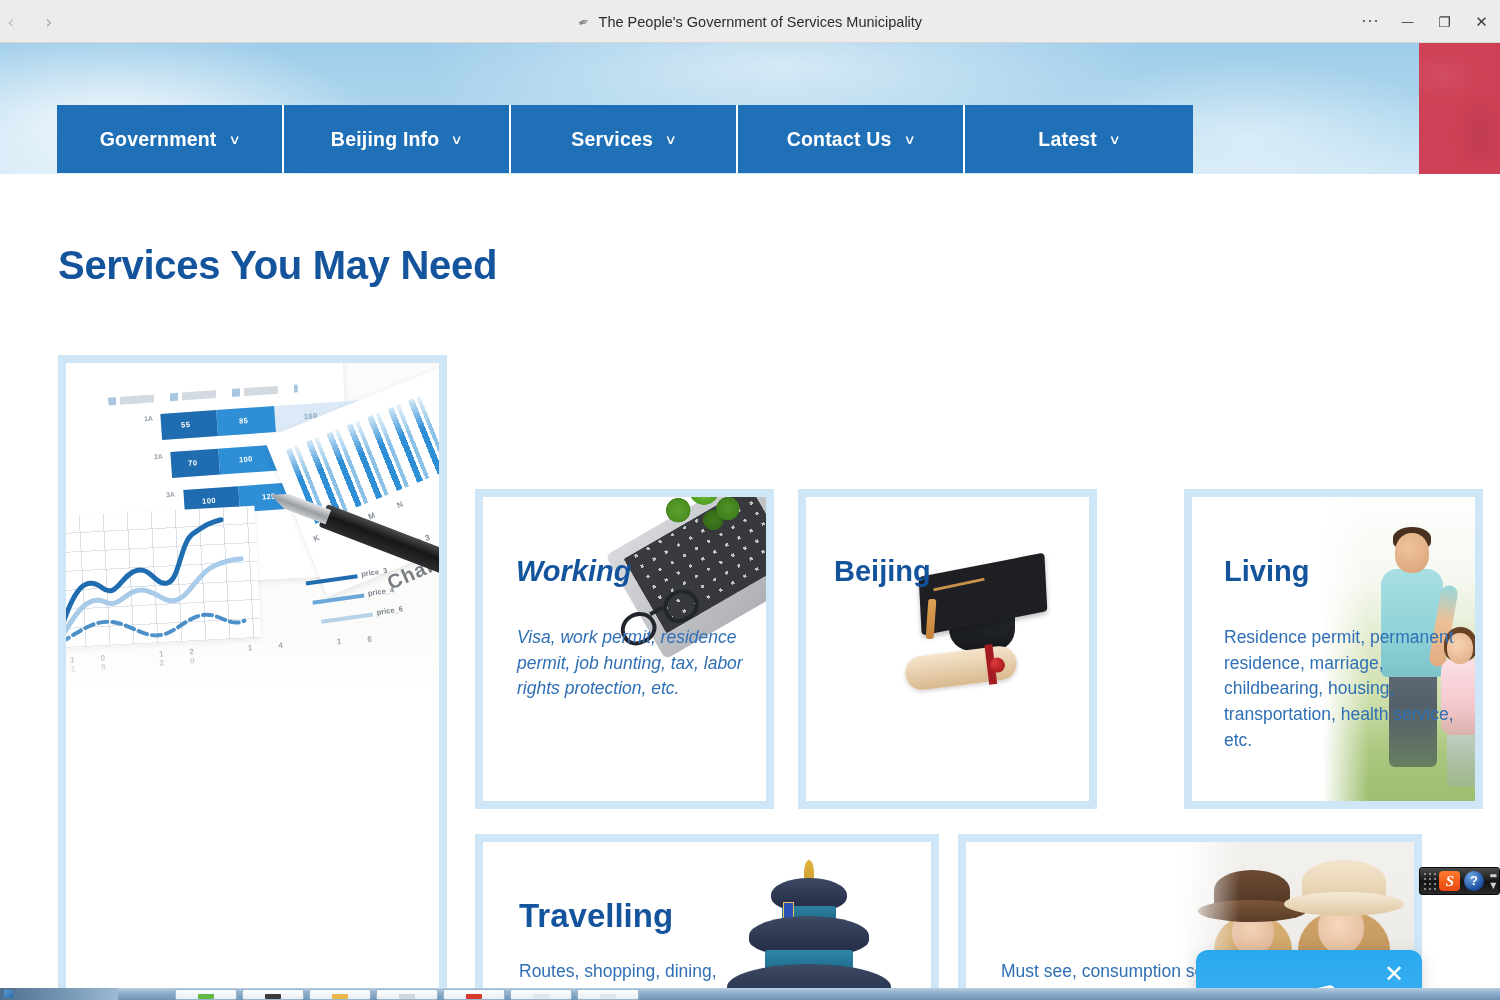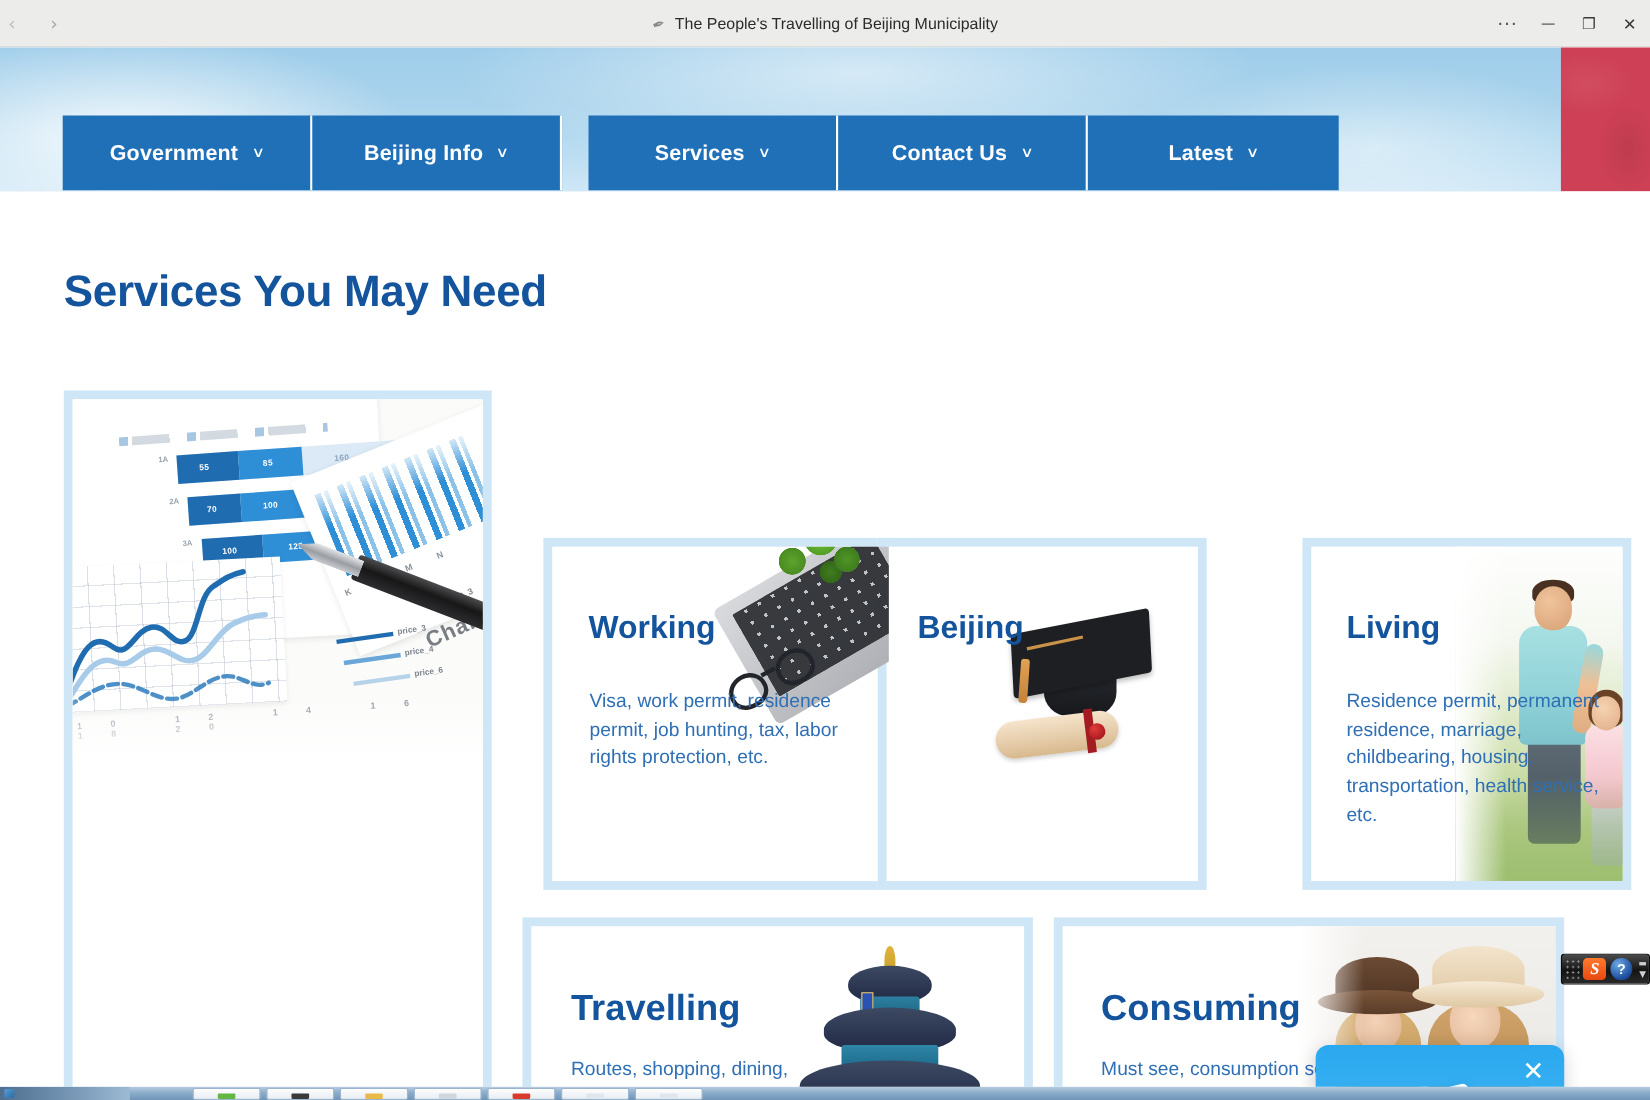--- a/index.html
+++ b/index.html
@@ -88,21 +88,21 @@
   .nav-item:last-child { border-right: none; }
   .nav-item .caret {
     display: inline-block; margin-left: 13px;
     font-size: 13px; font-weight: normal;
     font-family: "DejaVu Sans", sans-serif;
     transform: scaleX(1.3);
   }
   .nav-item.w1 { width: 227px; }
   .nav-item.w2 { width: 227px; }
   .nav-item.w3 { width: 227px; }
-  .nav-item.w4 { width: 227px; margin-left: 24px; }
+  .nav-item.w4 { width: 227px; }
   .nav-item.w5 { width: 227px; }
   .nav-item.w6 { width: 228px; }
 
   
   .content { position: absolute; left: 0; top: 131px; width: 1500px; }
 
   .page-title {
     position: absolute; left: 58px; top: 69px;
     font-size: 40px; font-weight: bold; color: #14549c;
     letter-spacing: -0.3px;
@@ -133,21 +133,21 @@
   .invest-photo {
     position: absolute; left: 0; top: 0; width: 373px; height: 330px;
     overflow: hidden;
   }
   .invest-photo::after {
     content: ""; position: absolute; left: 0; bottom: 0; width: 100%; height: 60px;
     background: linear-gradient(180deg, rgba(255,255,255,0) 0%, #ffffff 92%);
   }
 
   
-  #card-working { left: 494px; top: 315px; width: 322px; height: 320px; }
+  #card-working { left: 475px; top: 315px; width: 299px; height: 320px; font-style: italic; }
   #card-working .card-title { left: 33px; top: 58px; font-size: 29px; }
   #card-working .card-desc { left: 34px; top: 128px; width: 232px; font-size: 17.5px; }
 
   #card-studying { left: 798px; top: 315px; width: 299px; height: 320px; }
   #card-studying .card-title { left: 28px; top: 58px; font-size: 29px; }
   #card-studying .card-desc { left: 28px; top: 128px; width: 240px; font-size: 17.5px; }
 
   #card-living { left: 1184px; top: 315px; width: 299px; height: 320px; }
   #card-living .card-title { left: 32px; top: 58px; font-size: 29px; }
   #card-living .card-desc { left: 32px; top: 128px; width: 236px; font-size: 17.5px; }
@@ -458,21 +458,21 @@
 </head>
 <body>
 
 <div class="browser-chrome">
   <div class="nav-arrows">
     <div class="nav-arrow back">‹</div>
     <div class="nav-arrow fwd">›</div>
   </div>
   <div class="chrome-title">
     <span class="pin-icon">✒</span>
-    <span>The People's Travelling of Beijing Municipality</span>
+    <span>The People's Government of Services Municipality</span>
   </div>
   <div class="win-controls">
     <div class="win-btn dots">···</div>
     <div class="win-btn min">—</div>
     <div class="win-btn res">❐</div>
     <div class="win-btn close">✕</div>
   </div>
 </div>
 
 <div class="page">
@@ -642,21 +642,20 @@
         <div class="w1-hair"></div>
           <div class="w1-face"></div>
         <div class="w1-hat"></div>
           <div class="w1-brim"></div>
         <div class="w2-hair"></div>
           <div class="w2-face"></div>
         <div class="w2-hat"></div>
           <div class="w2-brim"></div>
 
       </div>
-      <div class="card-title">Consuming</div>
       <div class="card-desc">Must see, consumption seasons, time-honored brands, conventions, smart life, ice&amp;snow, etc.</div>
     </div>
 
     <div class="survey-popup">
 
       <div class="survey-close">✕</div>
       <div class="survey-art">
         <div class="sheet">
           
           

